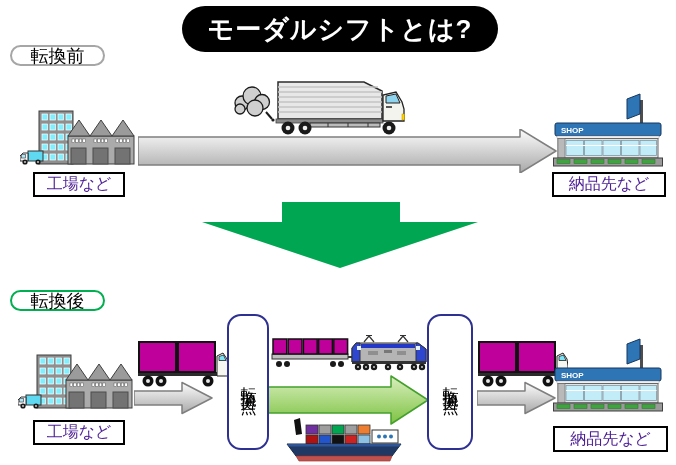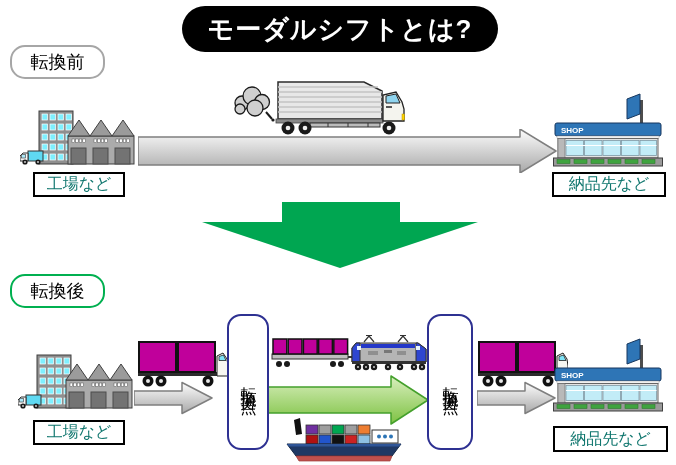--- a/index.html
+++ b/index.html
@@ -9,24 +9,24 @@
     --c-container_magenta:#c0009b; --c-shop_blue:#2e75b6;
     --c-caption_border:#000000;
   }
   *{margin:0;padding:0;box-sizing:border-box;}
   body{background:#ffffff;font-family:"Liberation Sans","DejaVu Sans",sans-serif;}
   .stage{position:relative;width:676px;height:465px;background:#ffffff;overflow:hidden;}
   .abs{position:absolute;}
   .title-banner{left:182px;top:6px;width:316px;height:46px;background:var(--c-title_bg);
     color:var(--c-title_text);border-radius:23px;font-size:26px;font-weight:bold;
     display:flex;align-items:center;justify-content:center;letter-spacing:1px;}
-  .badge{left:10px;top:45px;width:95px;height:34px;background:#fff;border:2px solid var(--c-before_badge_border);
+  .badge{left:10px;top:45px;width:95px;height:21px;background:#fff;border:2px solid var(--c-before_badge_border);
     border-radius:15px;font-size:18px;color:#000;display:flex;align-items:center;justify-content:center;}
-  .badge.after{top:274px;border-color:var(--c-after_badge_border);}
-  .caption{background:#fff;border:2px solid var(--c-caption_border);font-size:16px;color:#0f766e;
+  .badge.after{top:290px;border-color:var(--c-after_badge_border);}
+  .caption{background:#fff;border:2px solid var(--c-caption_border);font-size:16px;color:#4c1d95;
     display:flex;align-items:center;justify-content:center;white-space:nowrap;}
   .hub{width:42px;height:136px;background:#fff;border:2.5px solid var(--c-hub_border);border-radius:14px;
     display:flex;align-items:center;justify-content:center;writing-mode:vertical-rl;text-orientation:upright;
     font-size:16px;color:#000;letter-spacing:4px;}
   .shift-label{color:#ffffff;font-size:17px;font-weight:bold;text-align:center;}
   svg{display:block;}
 </style>
 </head>
 <body>
 

